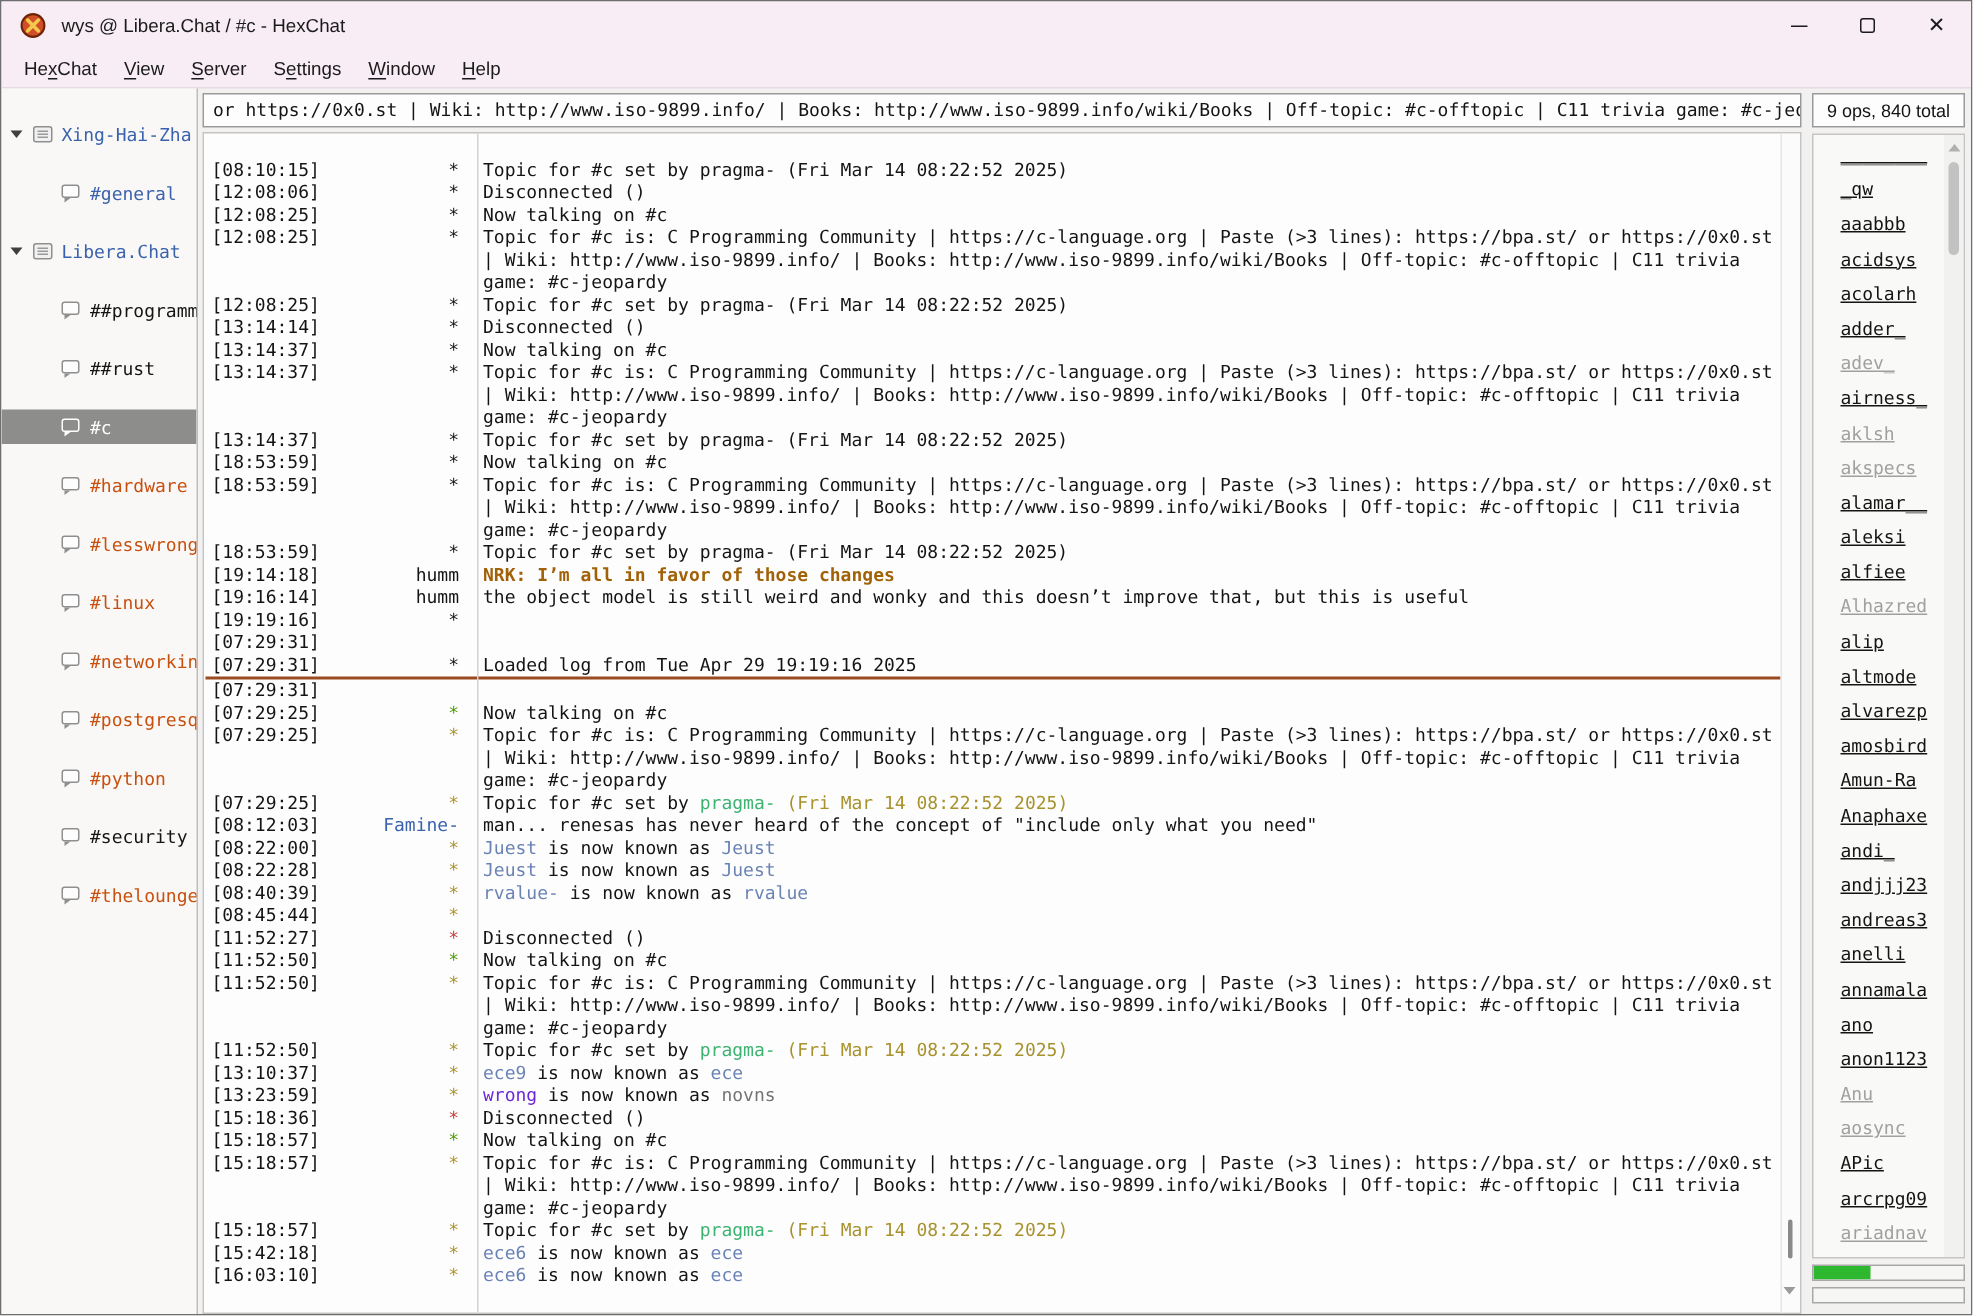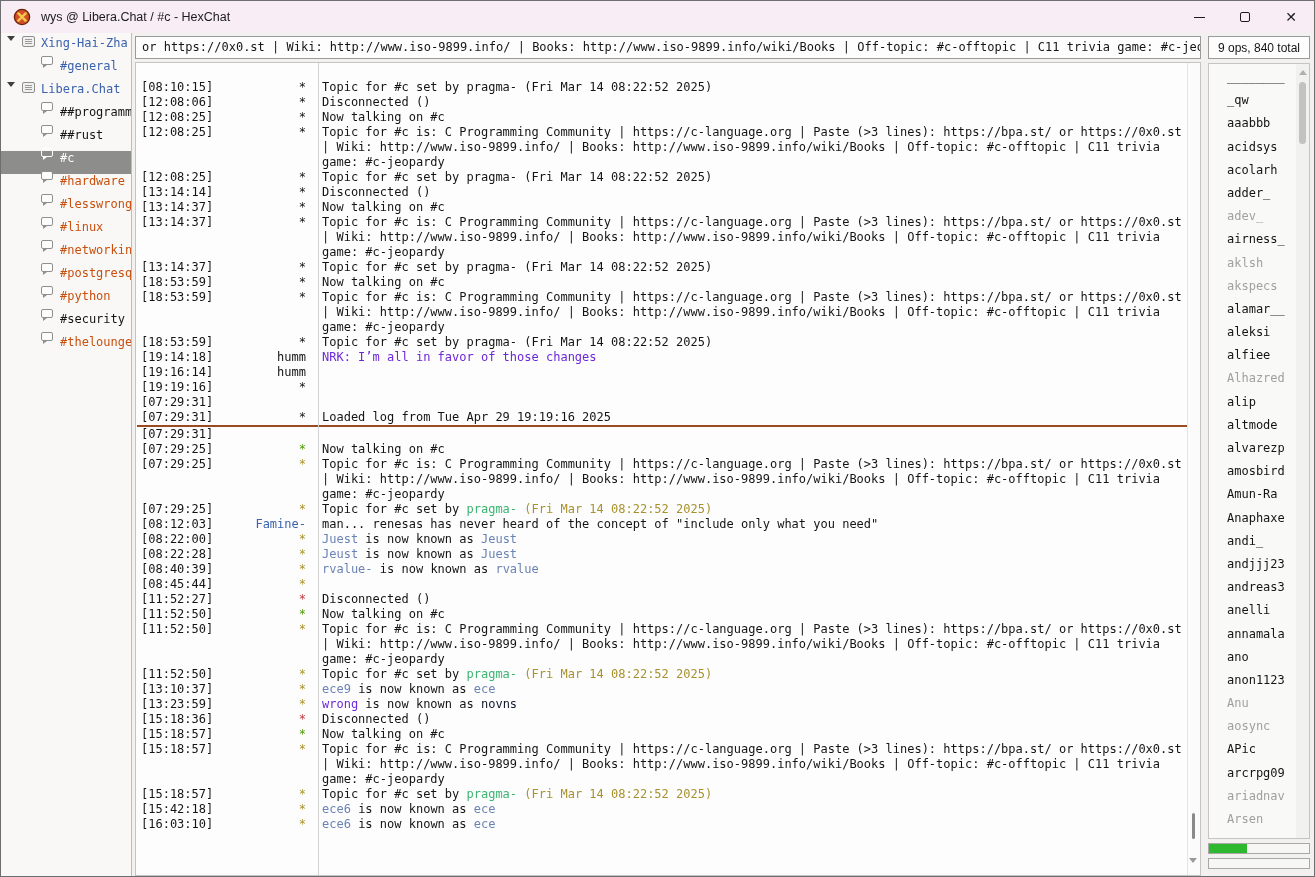--- a/index.html
+++ b/index.html
@@ -19,21 +19,21 @@
 
   
   .menubar { height:26px; background:#f8edf5; display:flex; align-items:center; padding-left:6px; flex:none;
              font-size:12.5px; color:#1b1b1b; border-bottom:1px solid #e4dae1; }
   .menu-item { padding:3px 9px; white-space:nowrap; }
   .menu-item u { text-underline-offset:2px; }
 
   
   .main { flex:1; display:flex; min-height:0; }
   .tree-pane { width:131px; flex:none; background:#f9f8f6; border-right:1px solid #bdbdbd; padding-top:3px; overflow:hidden; }
-  .tree-row { height:23px; display:flex; align-items:flex-start; font:12px "DejaVu Sans Mono", monospace; white-space:nowrap; }
+  .tree-row { height:23px; display:flex; align-items:center; font:12px "DejaVu Sans Mono", monospace; white-space:nowrap;margin-top:16px; }
   .tree-row.net { padding-left:6px; }
   .tree-row.chan { padding-left:40px; }
   .expander { width:0; height:0; border-left:4px solid transparent; border-right:4px solid transparent;
               border-top:5px solid #3f3f3f; margin-right:7px; flex:none; }
   .net-icon { width:13px; height:11px; border:1px solid #8f8f8f; border-radius:2px; background:#f0f0f0;
               position:relative; flex:none; margin-right:6px; }
   .net-icon::before { content:""; position:absolute; left:2px; right:2px; top:2px; height:1px; background:#9a9a9a;
                       box-shadow:0 2px 0 #9a9a9a, 0 4px 0 #9a9a9a; }
   .chan-icon { width:12px; height:9px; border:1px solid #8f8f8f; border-radius:2px; background:#fdfdfd;
                position:relative; flex:none; margin:-3px 7px 0 0; }
@@ -64,21 +64,21 @@
   .input-row { height:31px; flex:none; display:flex; align-items:center; padding:3px 1px 4px 1px; }
   .input-nick { font:12px "DejaVu Sans Mono", monospace; color:#141414; padding:0 9px 0 6px; }
   .input-box { flex:1; height:23px; border:1px solid #9a9a9a; background:#ffffff; position:relative; }
   .input-caret { position:absolute; left:4px; top:3px; width:1px; height:16px; background:#111; }
 
   .right-col { width:110px; flex:none; display:flex; flex-direction:column; padding:3px 4px 4px 4px; }
   .ops-box { height:23px; flex:none; border:1px solid #9a9a9a; background:#fdfdfd; display:flex; align-items:center;
              justify-content:center; font-size:12px; color:#141414; margin-bottom:4px; white-space:nowrap; }
   .userlist-box { flex:1; border:1px solid #c4c4c4; background:#f9f9f8; position:relative; overflow:hidden; padding-top:6px; }
   .user-row { height:23.2px; line-height:23.2px; padding-left:18px; font:12px "DejaVu Sans Mono", monospace;
-              color:#141414; white-space:nowrap; overflow:hidden; }
+              color:#141414; white-space:nowrap; overflow:hidden;text-decoration:underline; }
   .user-row.away { color:#a0a0a0; }
   .ul-scrollbar { position:absolute; top:0; right:0; bottom:0; width:13px; background:#f1f1f0; }
   .ul-up-arrow { position:absolute; top:6px; left:3px; width:0; height:0;
                  border-left:4px solid transparent; border-right:4px solid transparent; border-bottom:5px solid #b0b0b0; }
   .ul-thumb { position:absolute; top:18px; left:3px; width:7px; height:62px; background:#c2c2c2; border-radius:4px; }
 
   .meters { height:29px; flex:none; display:flex; flex-direction:column; gap:4px; margin-top:4px; }
   .meter { height:11px; border:1px solid #a8a8a8; background:#f6f6f5; position:relative; overflow:hidden; }
   .meter-fill { position:absolute; left:0; top:0; bottom:0; background:#2db830; }
 </style>
@@ -99,20 +99,28 @@
         </div>
       <div class="win-btn">
           <span class="glyph-max"></span>
         </div>
       <div class="win-btn">
           <span class="glyph-close">✕</span>
         </div>
     </div>
   </div>
 
+  <div class="menubar" id="menubar">
+      <span class="menu-item">He<u>x</u>Chat</span>
+      <span class="menu-item"><u>V</u>iew</span>
+      <span class="menu-item"><u>S</u>erver</span>
+      <span class="menu-item">S<u>e</u>ttings</span>
+      <span class="menu-item"><u>W</u>indow</span>
+      <span class="menu-item"><u>H</u>elp</span>
+    </div>
 
   <div class="main">
 
     <div class="tree-pane" id="tree-pane">
         <div class="tree-row net">
           <span class="expander"></span>
           <span class="net-icon"></span>
           <span style="color: rgb(59, 98, 173);">Xing-Hai-Zha</span>
         </div>
         <div class="tree-row chan">
@@ -233,25 +241,26 @@
               <span class="c-msg"><span style="color: rgb(20, 20, 20);">Topic for #c is: C Programming Community | https://c-language.org | Paste (&gt;3 lines): https://bpa.st/ or https://0x0.st | Wiki: http://www.iso-9899.info/ | Books: http://www.iso-9899.info/wiki/Books | Off-topic: #c-offtopic | C11 trivia game: #c-jeopardy</span></span>
             </div>
             <div class="chat-line">
               <span class="c-time">[18:53:59]</span>
               <span class="c-nick" style="color: rgb(20, 20, 20);">*</span>
               <span class="c-msg"><span style="color: rgb(20, 20, 20);">Topic for #c set by pragma- (Fri Mar 14 08:22:52 2025)</span></span>
             </div>
             <div class="chat-line">
               <span class="c-time">[19:14:18]</span>
               <span class="c-nick" style="color: rgb(20, 20, 20);">humm</span>
-              <span class="c-msg"><span style="color: #6d28d9;">NRK: I’m all in favor of those changes</span></span>
+              <span class="c-msg"><span style="color: #a16207; font-weight: bold;">NRK: I’m all in favor of those changes</span></span>
             </div>
             <div class="chat-line">
               <span class="c-time">[19:16:14]</span>
               <span class="c-nick" style="color: rgb(20, 20, 20);">humm</span>
+              <span class="c-msg"><span style="color: rgb(20, 20, 20);">the object model is still weird and wonky and this doesn’t improve that, but this is useful</span></span>
             </div>
             <div class="chat-line">
               <span class="c-time">[19:19:16]</span>
               <span class="c-nick" style="color: rgb(20, 20, 20);">*</span>
             </div>
             <div class="chat-line">
               <span class="c-time">[07:29:31]</span>
               <span class="c-nick" style="color: rgb(20, 20, 20);"></span>
               <span class="c-msg"></span>
             </div>
@@ -326,21 +335,21 @@
               <span class="c-msg"><span style="color: rgb(20, 20, 20);">Topic for #c set by </span><span style="color: rgb(60, 179, 113);">pragma-</span><span style="color: rgb(20, 20, 20);"> </span><span style="color: rgb(168, 146, 45);">(Fri Mar 14 08:22:52 2025)</span></span>
             </div>
             <div class="chat-line">
               <span class="c-time">[13:10:37]</span>
               <span class="c-nick" style="color: rgb(168, 146, 45);">*</span>
               <span class="c-msg"><span style="color: rgb(106, 131, 181);">ece9</span><span style="color: rgb(20, 20, 20);"> is now known as </span><span style="color: rgb(106, 131, 181);">ece</span></span>
             </div>
             <div class="chat-line">
               <span class="c-time">[13:23:59]</span>
               <span class="c-nick" style="color: rgb(168, 146, 45);">*</span>
-              <span class="c-msg"><span style="color: #6d28d9;">wrong</span><span style="color: rgb(20, 20, 20);"> is now known as </span><span style="color: #0f172a; margin-top: 16px;">novns</span></span>
+              <span class="c-msg"><span style="color: #6d28d9;">wrong</span><span style="color: rgb(20, 20, 20);"> is now known as </span><span style="color: #737373; margin-top: 16px;">novns</span></span>
             </div>
             <div class="chat-line">
               <span class="c-time">[15:18:36]</span>
               <span class="c-nick" style="color: rgb(196, 60, 60);">*</span>
               <span class="c-msg"><span style="color: rgb(20, 20, 20);">Disconnected ()</span></span>
             </div>
             <div class="chat-line">
               <span class="c-time">[15:18:57]</span>
               <span class="c-nick" style="color: rgb(78, 154, 6);">*</span>
               <span class="c-msg"><span style="color: rgb(20, 20, 20);">Now talking on #c</span></span>

